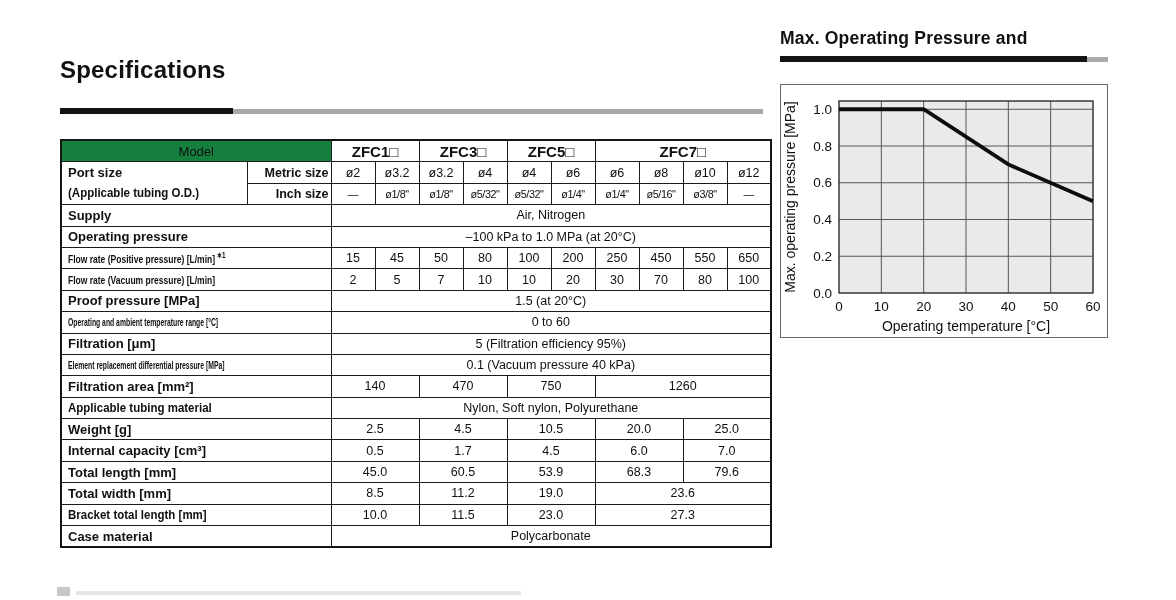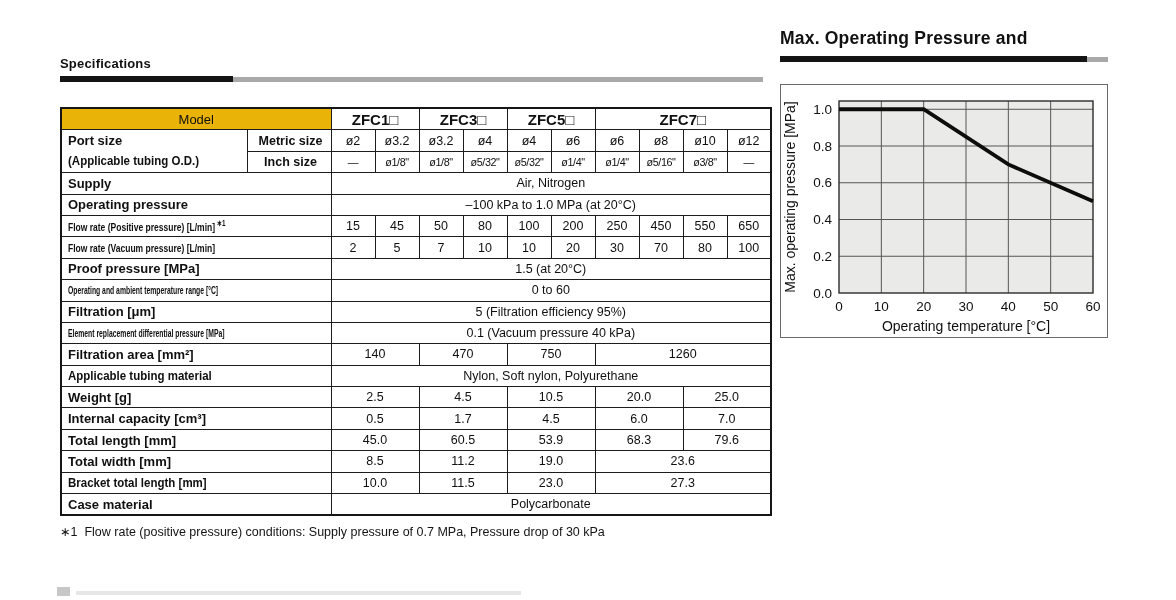--- a/index.html
+++ b/index.html
@@ -2,36 +2,36 @@
 <html><head>
 <meta charset="utf-8">
 <style>
   html,body{margin:0;padding:0;background:#ffffff;}
   body{width:1176px;height:600px;position:relative;font-family:"Liberation Sans",sans-serif;color:#111;
        -webkit-font-smoothing:antialiased;overflow:hidden;}
   .page{position:absolute;inset:0;}
 
   
   .left-col{position:absolute;left:60px;top:56px;width:710px;}
-  .sec-title{font-size:13px;font-weight:bold;margin:0 0 5px 0;letter-spacing:.2px;}
+  .sec-title{font-size:24px;font-weight:bold;margin:0 0 24px 0;letter-spacing:.2px;}
   .rule{display:flex;align-items:flex-start;height:7px;}
   .rule .black{background:#141414;height:6px;}
   .rule .gray{background:#a9a9a9;height:5px;margin-top:1px;}
   .left-col .rule .black{width:173px;}
   .left-col .rule .gray{width:530px;}
 
   
   table{border-collapse:collapse;table-layout:fixed;width:710px;margin-top:24px;
         border:2px solid #161616;}
   td{border:1.3px solid #1c1c1c;height:20.4px;padding:0 2px;text-align:center;
      font-size:12.5px;color:#101010;overflow:hidden;white-space:nowrap;}
-  td.model-cell{background:#eab308;font-size:13px;}
+  td.model-cell{background:#15803d;font-size:13px;}
   td.model-name{font-weight:bold;font-size:15px;margin-left:44px;}
   td.row-label{text-align:left;padding-left:6px;font-weight:bold;margin-top:40px;}
-  td.sub-label{text-align:center;padding-left:5px;font-weight:bold;font-size:12.5px;}
+  td.sub-label{text-align:right;padding-left:5px;font-weight:bold;font-size:12.5px;}
   td.inch{font-size:10.8px;letter-spacing:-.4px;padding:0;}
   td.port-label div{line-height:1.55;}
   .lbl{display:inline-block;font-weight:bold;font-size:13px;transform-origin:left center;white-space:nowrap;}
   .lbl.cond0{font-size:12.5px;transform:scaleX(.92);}
   .lbl.cond1{font-size:11.5px;transform:scaleX(.74);}
   .lbl.cond2{font-size:11px;transform:scaleX(.62);}
   .lbl sup{font-size:8.5px;vertical-align:super;}
 
   .footnote{margin:8px 0 0 0;font-size:12.5px;color:#141414;}
   .footnote .marker{margin-right:7px;}
@@ -212,23 +212,20 @@
             <td colspan="2">23.0</td>
             <td colspan="4">27.3</td>
           </tr>
           <tr>
             <td class="row-label" colspan="2"><span class="lbl">Case material</span></td>
             <td colspan="10">Polycarbonate</td>
           </tr>
         </tbody>
       </table>
 
-    <p class="footnote">
-      <span class="marker">∗1</span><span>Flow rate (positive pressure) conditions: Supply pressure of 0.7 MPa, Pressure drop of 30 kPa</span>
-    </p>
   </div>
 
   <div class="right-col">
     <h2 class="sec-title">
       <span>Max. Operating Pressure and</span><br>
     </h2>
     <div class="rule">
       <span class="black"></span>
       <span class="gray"></span>
     </div>

